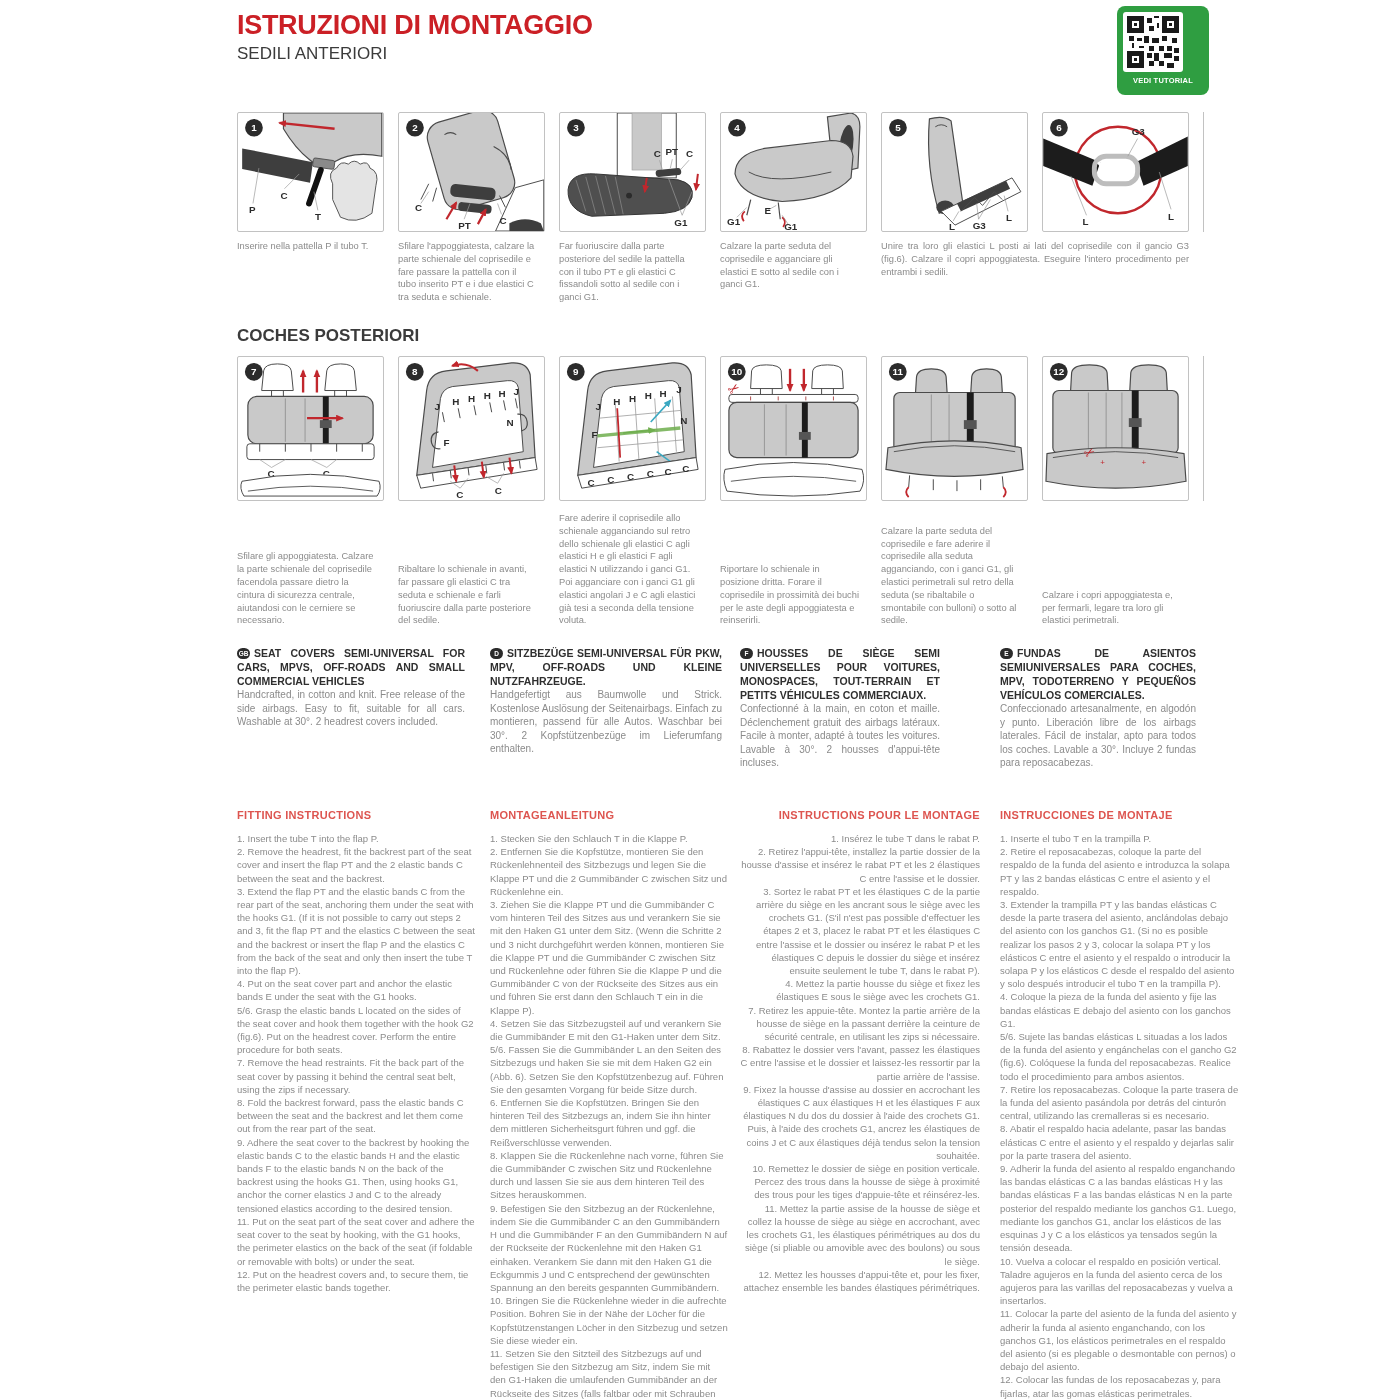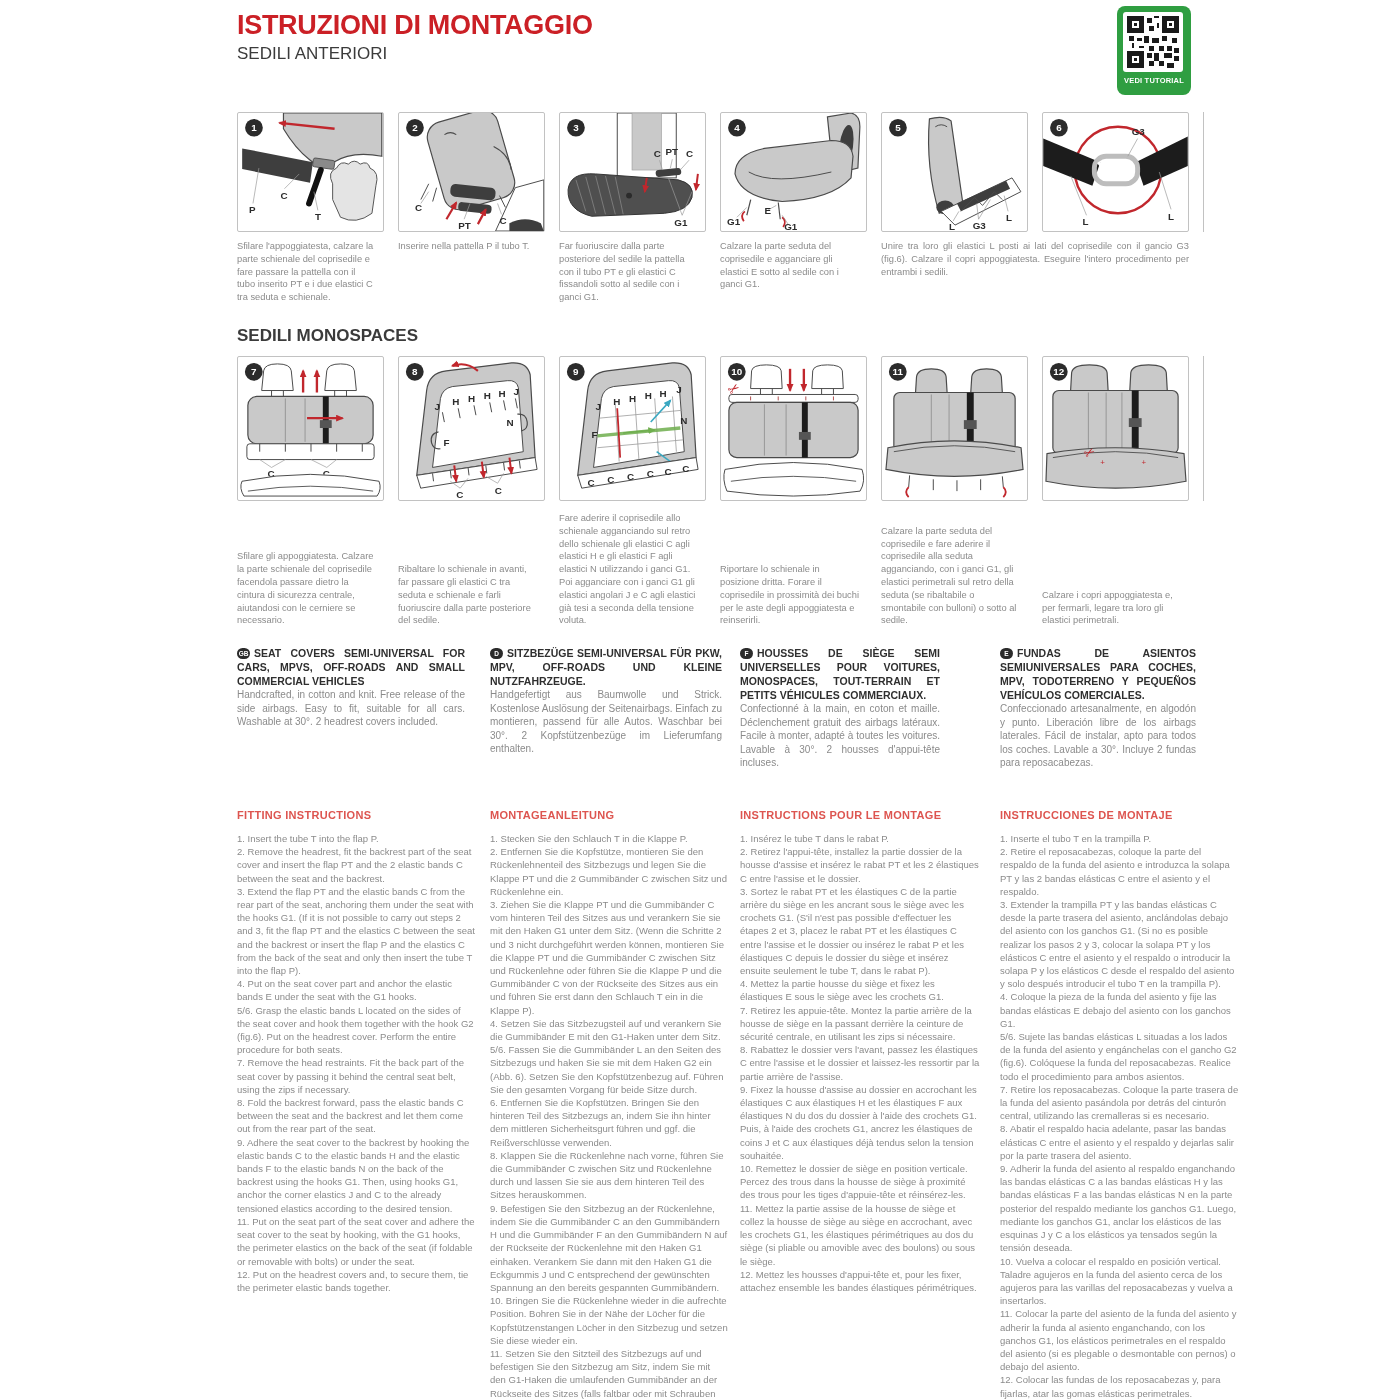--- a/index.html
+++ b/index.html
@@ -3,21 +3,21 @@
 <meta charset="utf-8">
 <style>
   html,body { margin:0; padding:0; background:#fff; }
   body { width:1400px; height:1400px; font-family:"Liberation Sans", sans-serif; }
   .page { position:relative; width:1400px; height:1400px; overflow:hidden; background:#fff; }
 
   .title { position:absolute; left:237px; top:10px; font-size:27px; font-weight:bold; color:#cb2026; letter-spacing:-0.3px; }
   .subtitle { position:absolute; left:237px; top:44px; font-size:17px; font-weight:normal; color:#3b3b3b; }
   .subtitle2 { position:absolute; left:237px; top:326px; font-size:17px; font-weight:bold; color:#3b3b3b; }
 
-  .qr-badge { position:absolute; left:1117px; top:6px; width:74px; height:89px; background:#2f9e41; border-radius:8px; box-sizing:border-box; padding:6px; }
+  .qr-badge { position:absolute; left:1117px; top:6px; width:92px; height:89px; background:#2f9e41; border-radius:8px; box-sizing:border-box; padding:6px; }
   .qr-white { width:60px; height:60px; background:#fff; border-radius:3px; display:flex; align-items:center; justify-content:center; }
   .qr-label { margin-top:4px; text-align:center; color:#fff; font-size:7.5px; font-weight:bold; letter-spacing:0.2px; }
 
   .fig-row { position:absolute; left:237px; display:flex; gap:14px; }
   .row1 { top:112px; }
   .row2 { top:356px; }
   .panel { width:147px; border:1px solid #c2c2c2; border-radius:2px; background:#fff; box-sizing:border-box; }
   .panel svg { display:block; width:100%; height:100%; }
   .p-front { height:120px; }
   .p-rear  { height:145px; }
@@ -256,28 +256,28 @@
         <g>
             <circle cx="16" cy="15" r="9" fill="#2b2b2b"></circle>
             <text class="bnum" x="16" y="18.5">6</text>
           </g>
       </svg>
     </div>
   </div>
   <div class="sliver" style="left:1203px; top:112px; height:120px;"></div>
 
   <div class="cap-row caprow1">
+    <div class="cap">Inserire nella pattella P il tubo T.</div>
     <div class="cap">Sfilare l'appoggiatesta, calzare la parte schienale del coprisedile e fare passare la pattella con il tubo inserito PT e i due elastici C tra seduta e schienale.</div>
-    <div class="cap">Inserire nella pattella P il tubo T.</div>
     <div class="cap">Far fuoriuscire dalla parte posteriore del sedile la pattella con il tubo PT e gli elastici C fissandoli sotto al sedile con i ganci G1.</div>
     <div class="cap">Calzare la parte seduta del coprisedile e agganciare gli elastici E sotto al sedile con i ganci G1.</div>
     <div class="cap wide">Unire tra loro gli elastici L posti ai lati del coprisedile con il gancio G3 (fig.6). Calzare il copri appoggiatesta. Eseguire l'intero procedimento per entrambi i sedili.</div>
   </div>
 
-  <div class="subtitle2">SEDILI MONOSPACES</div>
+  <div class="subtitle2">COCHES POSTERIORI</div>
 
   <div class="fig-row row2">
 
     <div class="panel p-rear">
       <svg viewBox="0 0 147 145">
         <path class="white" d="M24,34 L26,14 Q27,7 40,7 Q53,7 54,14 L56,34 Z"></path>
         <line x1="34" y1="34" x2="34" y2="40" stroke="#4a4a4a"></line>
           <line x1="46" y1="34" x2="46" y2="40" stroke="#4a4a4a"></line>
         <path class="white" d="M88,34 L90,14 Q91,7 104,7 Q117,7 118,14 L120,34 Z"></path>
         <line x1="98" y1="34" x2="98" y2="40" stroke="#4a4a4a"></line>
@@ -529,21 +529,21 @@
         <p>4. Setzen Sie das Sitzbezugsteil auf und verankern Sie die Gummibänder E mit den G1-Haken unter dem Sitz.</p>
         <p>5/6. Fassen Sie die Gummibänder L an den Seiten des Sitzbezugs und haken Sie sie mit dem Haken G2 ein (Abb. 6). Setzen Sie den Kopfstützenbezug auf. Führen Sie den gesamten Vorgang für beide Sitze durch.</p>
         <p>6. Entfernen Sie die Kopfstützen. Bringen Sie den hinteren Teil des Sitzbezugs an, indem Sie ihn hinter dem mittleren Sicherheitsgurt führen und ggf. die Reißverschlüsse verwenden.</p>
         <p>8. Klappen Sie die Rückenlehne nach vorne, führen Sie die Gummibänder C zwischen Sitz und Rückenlehne durch und lassen Sie sie aus dem hinteren Teil des Sitzes herauskommen.</p>
         <p>9. Befestigen Sie den Sitzbezug an der Rückenlehne, indem Sie die Gummibänder C an den Gummibändern H und die Gummibänder F an den Gummibändern N auf der Rückseite der Rückenlehne mit den Haken G1 einhaken. Verankern Sie dann mit den Haken G1 die Eckgummis J und C entsprechend der gewünschten Spannung an den bereits gespannten Gummibändern.</p>
         <p>10. Bringen Sie die Rückenlehne wieder in die aufrechte Position. Bohren Sie in der Nähe der Löcher für die Kopfstützenstangen Löcher in den Sitzbezug und setzen Sie diese wieder ein.</p>
         <p>11. Setzen Sie den Sitzteil des Sitzbezugs auf und befestigen Sie den Sitzbezug am Sitz, indem Sie mit den G1-Haken die umlaufenden Gummibänder an der Rückseite des Sitzes (falls faltbar oder mit Schrauben abnehmbar) oder unter dem Sitz einhaken.</p>
         <p>12. Kopfstützenbezüge aufsetzen und zur Befestigung die umlaufenden Gummibänder zusammenbinden.</p>
       </div>
   </div>
-  <div class="instr" style="left:740px; width:240px;">
+  <div class="instr" style="left:740px; width:240px;text-align:right;">
     <h3>INSTRUCTIONS POUR LE MONTAGE</h3>
     <div class="steps">
 
     <p>1. Insérez le tube T dans le rabat P.</p>
         <p>2. Retirez l'appui-tête, installez la partie dossier de la housse d'assise et insérez le rabat PT et les 2 élastiques C entre l'assise et le dossier.</p>
         <p>3. Sortez le rabat PT et les élastiques C de la partie arrière du siège en les ancrant sous le siège avec les crochets G1. (S'il n'est pas possible d'effectuer les étapes 2 et 3, placez le rabat PT et les élastiques C entre l'assise et le dossier ou insérez le rabat P et les élastiques C depuis le dossier du siège et insérez ensuite seulement le tube T, dans le rabat P).</p>
         <p>4. Mettez la partie housse du siège et fixez les élastiques E sous le siège avec les crochets G1.</p>
         <p>7. Retirez les appuie-tête. Montez la partie arrière de la housse de siège en la passant derrière la ceinture de sécurité centrale, en utilisant les zips si nécessaire.</p>
         <p>8. Rabattez le dossier vers l'avant, passez les élastiques C entre l'assise et le dossier et laissez-les ressortir par la partie arrière de l'assise.</p>
         <p>9. Fixez la housse d'assise au dossier en accrochant les élastiques C aux élastiques H et les élastiques F aux élastiques N du dos du dossier à l'aide des crochets G1. Puis, à l'aide des crochets G1, ancrez les élastiques de coins J et C aux élastiques déjà tendus selon la tension souhaitée.</p>

